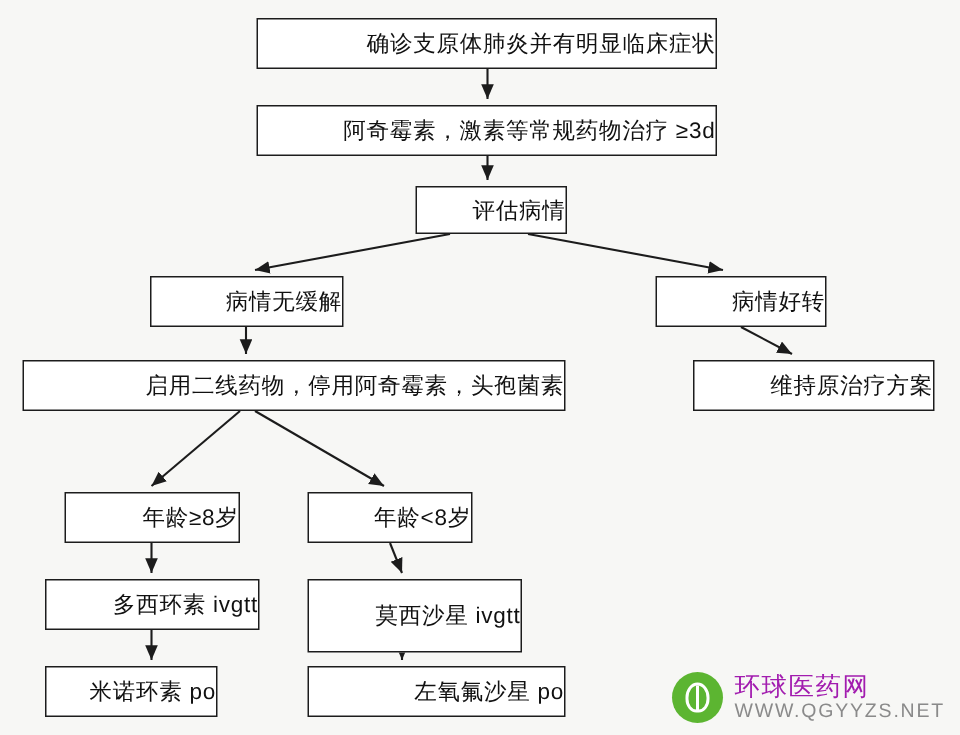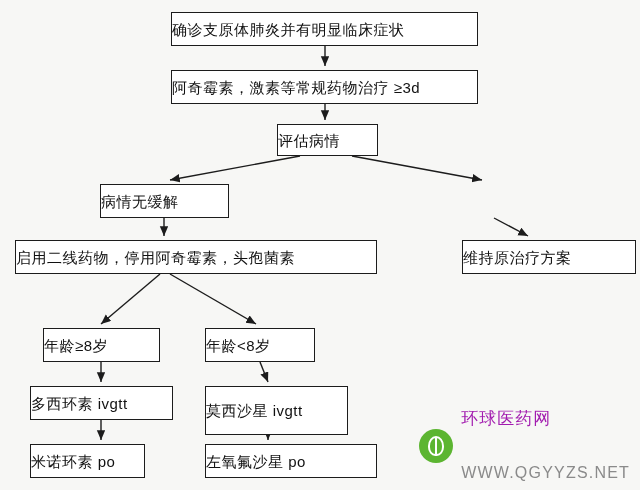--- a/index.html
+++ b/index.html
@@ -29,31 +29,32 @@
   .node {
     position: absolute;
     box-sizing: border-box;
     border: 1px solid #1c1c1c;
     background: #ffffff;
     color: #111111;
     font-size: 15px;
     line-height: 1;
     display: flex;
     align-items: center;
-    justify-content: flex-start;
+    justify-content: flex-end;
     white-space: nowrap;
     letter-spacing: 0.5px;
+    padding-left: 19px;
   }
   .n-diagnosis   { left: 171px; top: 12px;  width: 307px; height: 34px; }
   .n-firstline   { left: 171px; top: 70px;  width: 307px; height: 34px; }
   .n-assess      { left: 277px; top: 124px; width: 101px; height: 32px; }
   .n-norelief    { left: 100px; top: 184px; width: 129px; height: 34px; }
   .n-improve     { left: 437px; top: 184px; width: 114px; height: 34px; }
   .n-secondline  { left: 15px;  top: 240px; width: 362px; height: 34px; }
-  .n-maintain    { left: 462px; top: 240px; width: 174px; height: 34px; }
+  .n-maintain    { left: 462px; top: 240px; width: 161px; height: 34px; }
   .n-age-ge8     { left: 43px;  top: 328px; width: 117px; height: 34px; }
   .n-age-lt8     { left: 205px; top: 328px; width: 110px; height: 34px; }
   .n-doxy        { left: 30px;  top: 386px; width: 143px; height: 34px; }
   .n-moxi        { left: 205px; top: 386px; width: 143px; height: 49px; }
   .n-mino        { left: 30px;  top: 444px; width: 115px; height: 34px; }
   .n-levo        { left: 205px; top: 444px; width: 172px; height: 34px; }
 
   .watermark {
     position: absolute;
     right: 10px;
@@ -94,24 +95,23 @@
     display: flex;
     flex-direction: column;
     line-height: 1.1;
   }
   .wm-title {
     font-size: 17px;
     color: #a21caf;
     letter-spacing: 1px;
   }
   .wm-sub {
-    font-size: 16px;
+    font-size: 13px;
     color: #8a8a8a;
     letter-spacing: 1.2px;
-    margin-top: 36px;
   }
 </style>
 </head>
 <body>
 
 <div id="canvas">
 
   <svg class="edges" viewBox="0 0 640 490">
     <defs>
       <marker id="arrow" markerWidth="9" markerHeight="9" refX="7" refY="3" orient="auto" markerUnits="strokeWidth">
@@ -151,20 +151,23 @@
   </div>
   <div class="node n-firstline">
     <span>阿奇霉素，激素等常规药物治疗 ≥3d</span>
   </div>
   <div class="node n-assess">
     <span>评估病情</span>
   </div>
   <div class="node n-norelief">
     <span>病情无缓解</span>
   </div>
+  <div class="node n-improve">
+    <span>病情好转</span>
+  </div>
   <div class="node n-secondline">
     <span>启用二线药物，停用阿奇霉素，头孢菌素</span>
   </div>
   <div class="node n-maintain">
     <span>维持原治疗方案</span>
   </div>
   <div class="node n-age-ge8">
     <span>年龄≥8岁</span>
   </div>
   <div class="node n-age-lt8">

